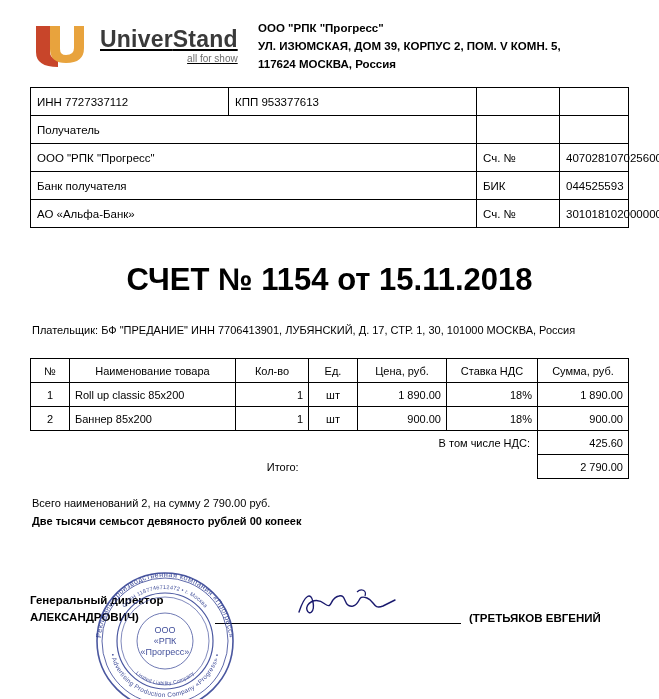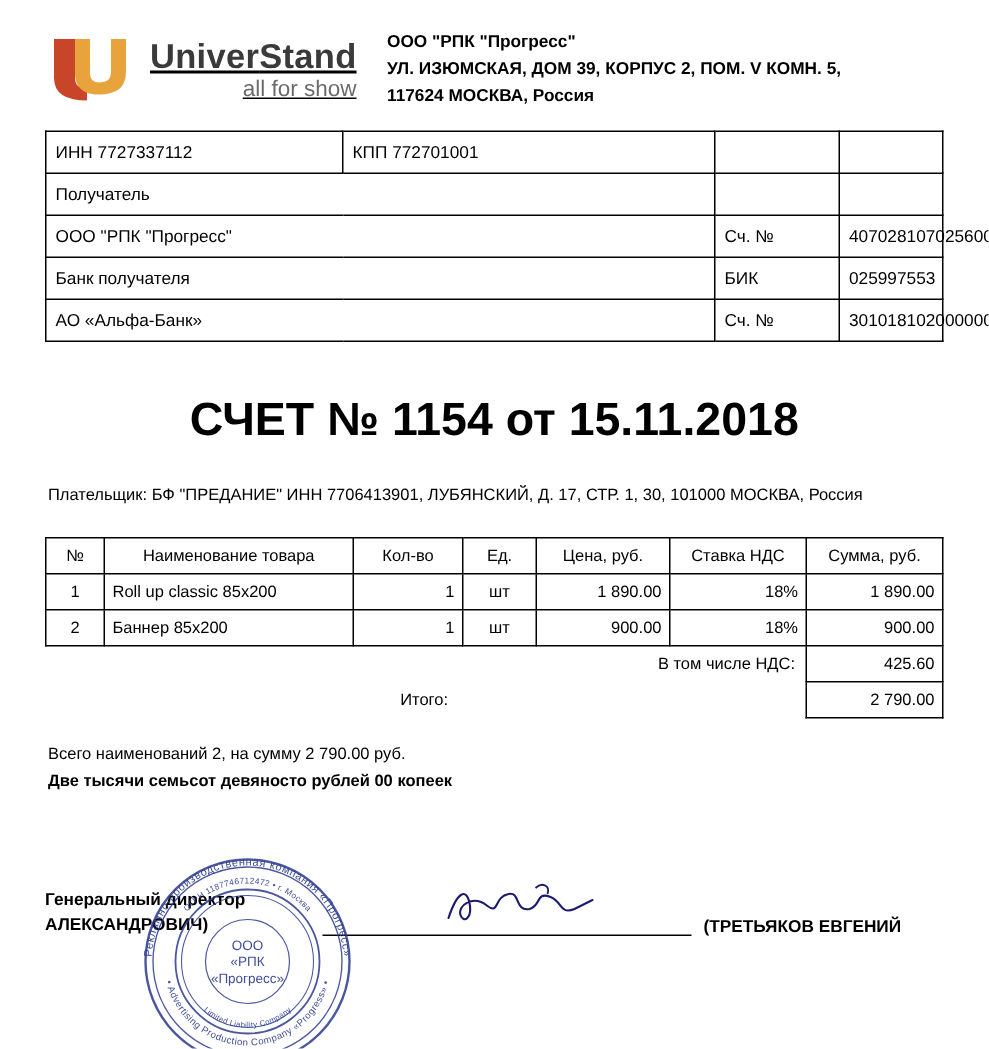--- a/index.html
+++ b/index.html
@@ -48,21 +48,21 @@
     text-decoration: underline;
   }
   .logo-title {
     font-size: 23px;
     font-weight: bold;
     color: #3a3a3a;
     letter-spacing: .2px;
   }
   .logo-title .u2 { color: #3a3a3a; }
   .logo-sub {
-    font-size: 15px;
+    font-size: 10px;
     color: #6a6a6a;
     text-align: right;
     margin-top: 3px;
   }
   .company-block {
     flex: 1;
     font-size: 11.5px;
     font-weight: bold;
     line-height: 1.55;
     padding-top: 2px;
@@ -208,38 +208,38 @@
       <div>ООО "РПК "Прогресс"</div>
       <div>УЛ. ИЗЮМСКАЯ, ДОМ 39, КОРПУС 2, ПОМ. V КОМН. 5,</div>
       <div>117624 МОСКВА, Россия</div>
     </div>
   </div>
 
   <table class="req">
     <tbody>
         <tr>
       <td class="c-inn">ИНН 7727337112</td>
-      <td class="c-kpp">КПП 772701001</td>
+      <td class="c-kpp">КПП 953377613</td>
       <td class="c-lbl"></td>
       <td class="c-val"></td>
     </tr>
     <tr>
       <td colspan="2">Получатель</td>
       <td class="c-lbl"></td>
       <td class="c-val"></td>
     </tr>
     <tr>
       <td colspan="2">ООО "РПК "Прогресс"</td>
       <td class="c-lbl">Сч. №</td>
       <td class="c-val">40702810702560002508</td>
     </tr>
     <tr>
       <td colspan="2">Банк получателя</td>
       <td class="c-lbl">БИК</td>
-      <td class="c-val">025997553</td>
+      <td class="c-val">044525593</td>
     </tr>
     <tr>
       <td colspan="2">АО «Альфа-Банк»</td>
       <td class="c-lbl">Сч. №</td>
       <td class="c-val">30101810200000000593</td>
     </tr>
   </tbody>
     </table>
 
   <div class="doc-title">СЧЕТ № 1154 от 15.11.2018</div>

